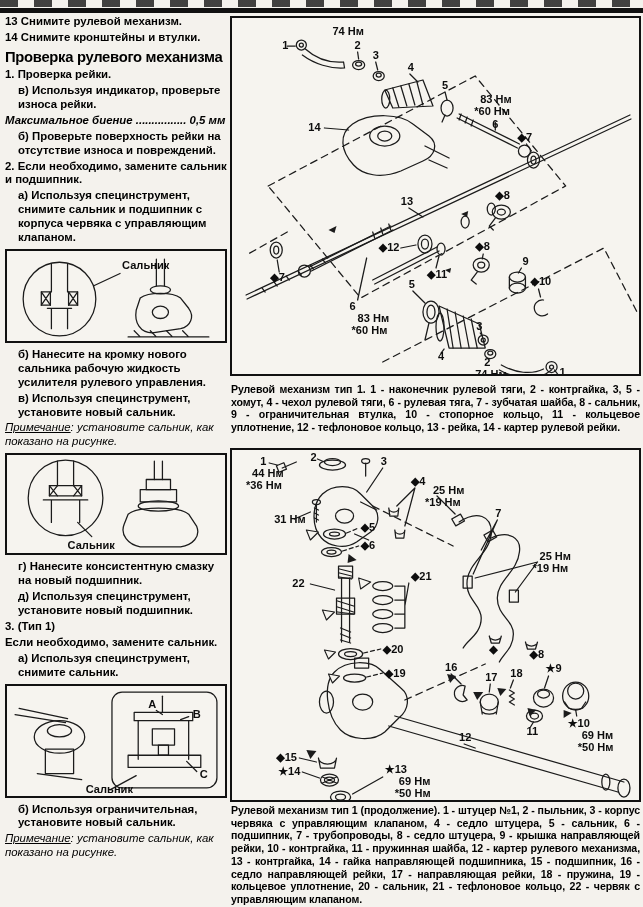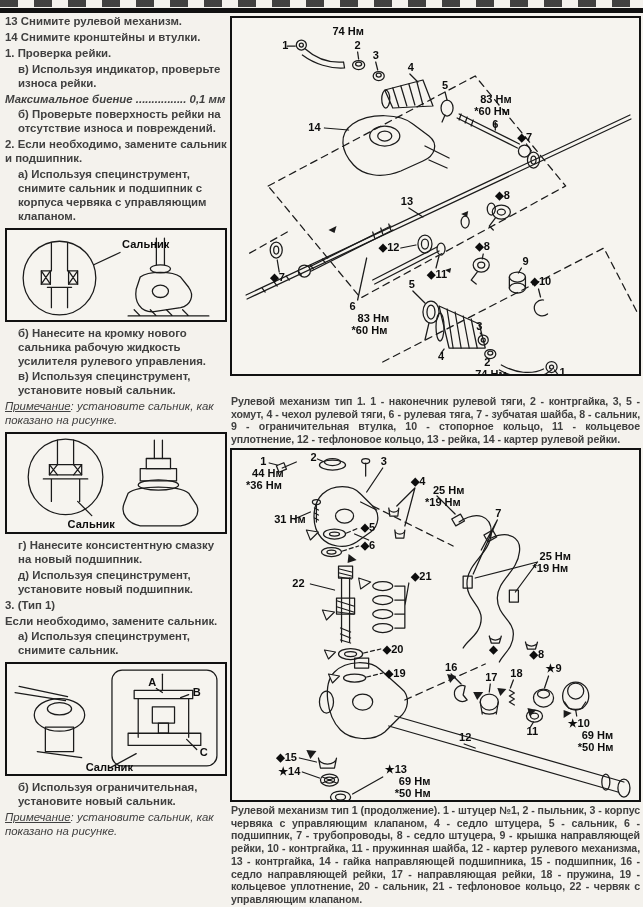--- a/index.html
+++ b/index.html
@@ -1,16 +1,16 @@
 <!DOCTYPE html>
 <html lang="ru"><head>
 <meta charset="utf-8">
 <style>
   html,body{margin:0;padding:0;background:#888;}
-  .page{position:relative;width:643px;height:907px;background:#f4f2ed;color:#404040;
+  .page{position:relative;width:643px;height:907px;background:#f4f2ed;color:#000000;
         font-family:"Liberation Sans",sans-serif;overflow:hidden;margin:0 auto;}
   .topmarks{position:absolute;top:0;left:0;width:643px;height:7px;
         background:repeating-linear-gradient(90deg,#151515 0 18px,transparent 18px 34px);opacity:.8;}
   .toprule{position:absolute;top:8px;left:0;width:643px;height:5px;background:#111;}
 
   
   .leftcol{position:absolute;left:5px;top:15px;width:222px;}
   .leftcol p{margin:0 0 2px 0;font-size:11.4px;line-height:1.22;}
   .b{font-weight:bold;}
   .ind{margin-left:13px !important;}
@@ -21,21 +21,21 @@
   .fig{border:2px solid #111;background:#f6f4ef;margin:4px 0 5px 0;box-sizing:border-box;width:222px;}
   .fig svg{display:block;width:100%;height:100%;}
 
   
   .diagbox{position:absolute;border:2px solid #111;background:#f6f4ef;box-sizing:border-box;}
   #d1{left:230px;top:16px;width:411px;height:360px;}
   #d2{left:230px;top:448px;width:411px;height:354px;}
   .diagbox svg{display:block;width:100%;height:100%;}
   .caption{position:absolute;left:231px;width:409px;font-size:10.6px;font-weight:bold;
            line-height:1.2;text-align:justify;letter-spacing:-0.1px;}
-  #cap1{top:395px;}
+  #cap1{top:383px;}
   #cap2{top:804px;}
 
   
   .sketch{stroke:#1b1b1b;stroke-width:1.25;fill:none;stroke-linecap:round;stroke-linejoin:round;}
   .sketch .fillk{fill:#1b1b1b;stroke:none;}
   .sketch .warrow{fill:#f6f4ef;stroke:#1b1b1b;stroke-width:1.1;}
   .dash{stroke-dasharray:7 5;}
   .dashfine{stroke-dasharray:4 3;}
   text.dlabel{font-family:"Liberation Sans",sans-serif;font-weight:bold;font-size:11px;fill:#0d0d0d;stroke:none;}
   text.figlabel{font-family:"Liberation Sans",sans-serif;font-weight:bold;font-size:11px;fill:#0d0d0d;stroke:none;}
@@ -43,23 +43,24 @@
 </head>
 <body>
 
 <div class="page">
   <div class="topmarks"></div>
   <div class="toprule"></div>
 
   <div class="leftcol">
       <p class="b">13 Снимите рулевой механизм.</p>
       <p class="b">14 Снимите кронштейны и втулки.</p>
+      <div class="heading">Проверка рулевого механизма</div>
       <p class="b">1. Проверка рейки.</p>
       <p class="b ind">в) Используя индикатор, проверьте износа рейки.</p>
-      <p class="i">Максимальное биение ................ 0,1 мм</p>
+      <p class="i">Максимальное биение ................ 0,5 мм</p>
       <p class="b ind">б) Проверьте поверхность рейки на отсутствие износа и повреждений.</p>
       <p class="b">2. Если необходимо, замените сальник и подшипник.</p>
       <p class="b ind">а) Используя специнструмент, снимите сальник и подшипник с корпуса червяка с управляющим клапаном.</p>
   <div class="fig" style="height:94px">
     <svg viewBox="0 0 216 88" preserveAspectRatio="none">
       <g class="sketch">
         <circle cx="52" cy="47" r="36"></circle>
         <path d="M44,13 L44,40 M60,13 L60,40"></path>
         <rect x="34" y="40" width="9" height="13"></rect>
         <rect x="61" y="40" width="9" height="13"></rect>

